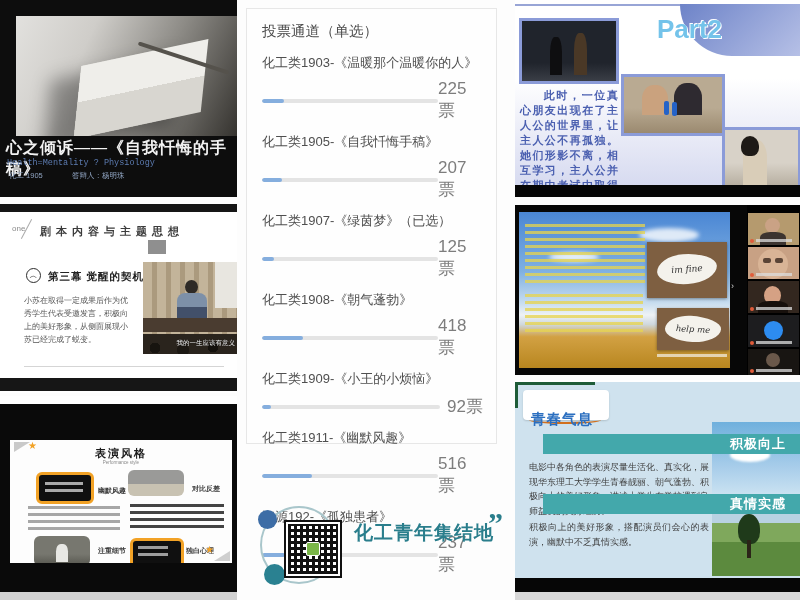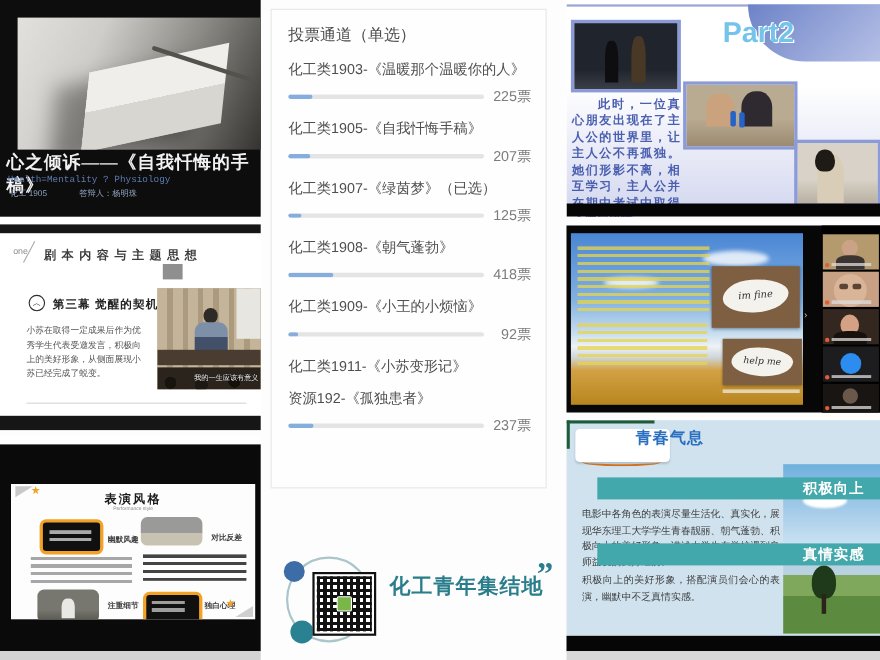--- a/index.html
+++ b/index.html
@@ -63,21 +63,21 @@
 
   
   .poll{left:246px;top:8px;width:251px;height:436px;background:#fefefe;border:1px solid #e7e7e7;
         box-sizing:border-box;padding:13px 13px 0 15px;}
   .poll-title{color:#4c4c4c;font-size:14.5px;margin-bottom:13px;}
   .poll-option{margin-bottom:11px;cursor:pointer;}
   .poll-label{color:#4f4f4f;font-size:13px;margin-bottom:7px;white-space:nowrap;}
   .poll-bar-row{display:flex;align-items:center;}
   .poll-track{width:178px;height:4px;background:#e4e4e4;border-radius:2px;overflow:hidden;}
   .poll-fill{height:4px;background:#85aede;border-radius:2px;}
-  .poll-count{margin-left:auto;color:#7d7d7d;font-size:13px;}
+  .poll-count{margin-left:auto;color:#7d7d7d;font-size:17px;}
   .credit{left:246px;top:461px;width:249px;text-align:right;color:#4a4a4a;font-size:12.5px;}
 
   .banner{left:250px;top:498px;width:255px;height:98px;}
   .banner-arc{left:10px;top:8px;width:74px;height:74px;border:2px solid #a9c6cb;border-radius:50%;background:transparent;}
   .dot-blue{left:8px;top:12px;width:19px;height:19px;border-radius:50%;background:#3d6da6;}
   .dot-teal{left:14px;top:66px;width:21px;height:21px;border-radius:50%;background:#2a8191;}
   .qr{left:34px;top:22px;width:50px;height:50px;background:#fff;border:2px solid #111;padding:2px;}
   .qr-inner{width:100%;height:100%;
     background:repeating-linear-gradient(0deg,#111 0 3px,transparent 3px 6px),
                repeating-linear-gradient(90deg,#111 0 3px,#fff 3px 6px);}
@@ -135,21 +135,21 @@
   .bluecircle{position:absolute;left:16px;top:6px;width:19px;height:19px;border-radius:50%;background:#2d8cf0;}
 
   .r3{left:515px;top:380px;width:285px;height:220px;background:#fff;}
   .r3-slide{left:0;top:2px;width:285px;height:196px;background:#cfe2ee;overflow:hidden;}
   .r3-green1{position:absolute;left:0;top:0;width:80px;height:3px;background:#1e5c38;}
   .r3-green2{position:absolute;left:0;top:0;width:3px;height:26px;background:#1e5c38;}
   .r3-titlebox{position:absolute;left:8px;top:8px;width:86px;height:30px;background:#fff;
      border-radius:4px;box-shadow:0 1px 2px rgba(0,0,0,.15);}
   .r3-titleline{position:absolute;left:14px;top:34px;width:72px;height:6px;
      border-bottom:2px solid #d2701e;border-radius:0 0 50% 50%;}
-  .r3-title{position:absolute;left:16px;top:7px;color:#2b6fc0;font-size:14.5px;font-weight:bold;letter-spacing:1px;margin-left:47px;}
+  .r3-title{position:absolute;left:16px;top:28px;color:#2b6fc0;font-size:14.5px;font-weight:bold;letter-spacing:1px;}
   .r3-band{position:absolute;left:28px;width:257px;height:20px;background:#43a8ab;color:#fff;
      font-size:13px;font-weight:bold;text-align:right;line-height:20px;box-sizing:border-box;padding-right:14px;letter-spacing:1px;}
   .band1{top:52px;}
   .band2{top:112px;}
   .r3-p{position:absolute;left:14px;width:180px;color:#3f3f3f;font-size:9px;line-height:14.5px;text-align:justify;}
   .p1{top:78px;}
   .p2{top:138px;}
   .r3-sky{position:absolute;left:197px;top:40px;width:88px;height:75px;
      background:linear-gradient(180deg,#6fb0dd 0%,#a8cdea 60%,#cde4f2 100%);}
   .r3-cloudshape{position:absolute;left:18px;top:26px;width:40px;height:14px;background:#fff;border-radius:50%;filter:blur(1px);}
@@ -278,21 +278,27 @@
     <div class="poll-option">
       <div class="poll-label">化工类1909-《小王的小烦恼》</div>
       <div class="poll-bar-row">
         <div class="poll-track">
             <div class="poll-fill" style="width: 5.1%;"></div>
           </div>
         <div class="poll-count">92票</div>
       </div>
     </div>
     <div class="poll-option">
-      <div class="poll-label">化工类1911-《小苏变形记》</div>
+      <div class="poll-label">化工类1911-《幽默风趣》</div>
+      <div class="poll-bar-row">
+        <div class="poll-track">
+            <div class="poll-fill" style="width: 28.4%;"></div>
+          </div>
+        <div class="poll-count">516票</div>
+      </div>
     </div>
     <div class="poll-option">
       <div class="poll-label">资源192-《孤独患者》</div>
       <div class="poll-bar-row">
         <div class="poll-track">
             <div class="poll-fill" style="width: 13%;"></div>
           </div>
         <div class="poll-count">237票</div>
       </div>
     </div>

